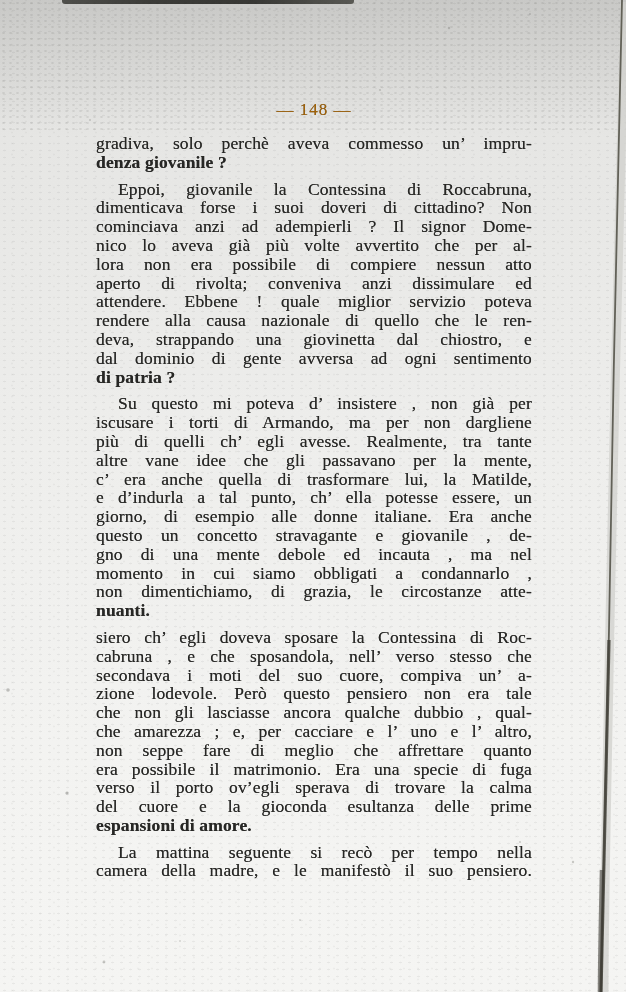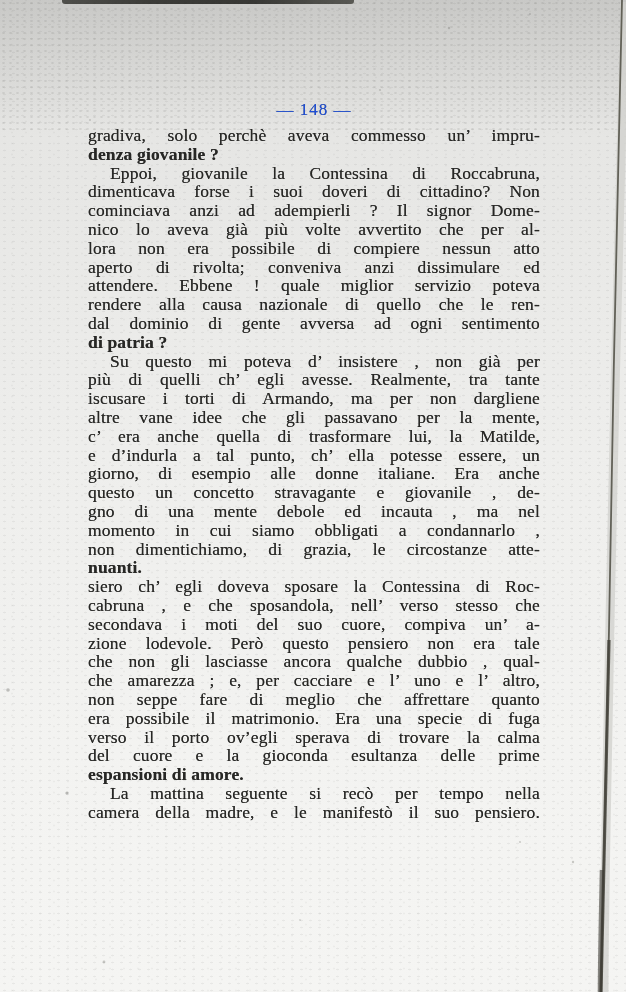--- a/index.html
+++ b/index.html
@@ -43,34 +43,34 @@
     left: 0; top: 0;
     pointer-events: none;
   }
   .page-number {
     position: absolute;
     left: 88px; top: 100px;
     width: 452px;
     text-align: center;
     font-size: 17px;
     letter-spacing: 1px;
-    color: #1d4ed8;
+    color: #a16207;
     text-shadow: 0 0 0.5px rgba(45,45,43,0.65);
   }
   .page-text {
     position: absolute;
     left: 88px; top: 126px;
     width: 452px;
     font-size: 17.5px;
     line-height: 18.8px;
     color: #272725;
     text-shadow: 0 0 0.5px rgba(40,40,38,0.7);
     letter-spacing: 0.15px;
   }
-  .para { margin: 0; }
+  .para { margin: 8px; }
   .line {
     text-align: justify;
     text-align-last: justify;
     white-space: normal;
   }
   .line.last { text-align-last: left; font-weight: bold; }
   .line.indent { text-indent: 22px; }
 </style>
 </head>
 <body>
@@ -88,27 +88,28 @@
     </div>
     <div class="para">
       <div class="line indent">Eppoi, giovanile la Contessina di Roccabruna,</div>
       <div class="line">dimenticava forse i suoi doveri di cittadino? Non</div>
       <div class="line">cominciava anzi ad adempierli ? Il signor Dome-</div>
       <div class="line">nico lo aveva già più volte avvertito che per al-</div>
       <div class="line">lora non era possibile di compiere nessun atto</div>
       <div class="line">aperto di rivolta; conveniva anzi dissimulare ed</div>
       <div class="line">attendere. Ebbene ! quale miglior servizio poteva</div>
       <div class="line">rendere alla causa nazionale di quello che le ren-</div>
+      <div class="line">deva, strappando una giovinetta dal chiostro, e</div>
       <div class="line">dal dominio di gente avversa ad ogni sentimento</div>
       <div class="line last">di patria ?</div>
     </div>
     <div class="para">
       <div class="line indent">Su questo mi poteva d’ insistere , non già per</div>
+      <div class="line">iscusare i torti di Armando, ma per non dargliene</div>
       <div class="line">più di quelli ch’ egli avesse. Realmente, tra tante</div>
-      <div class="line">iscusare i torti di Armando, ma per non dargliene</div>
       <div class="line">altre vane idee che gli passavano per la mente,</div>
       <div class="line">c’ era anche quella di trasformare lui, la Matilde,</div>
       <div class="line">e d’indurla a tal punto, ch’ ella potesse essere, un</div>
       <div class="line">giorno, di esempio alle donne italiane. Era anche</div>
       <div class="line">questo un concetto stravagante e giovanile , de-</div>
       <div class="line">gno di una mente debole ed incauta , ma nel</div>
       <div class="line">momento in cui siamo obbligati a condannarlo ,</div>
       <div class="line">non dimentichiamo, di grazia, le circostanze atte-</div>
       <div class="line last">nuanti.</div>
     </div>

